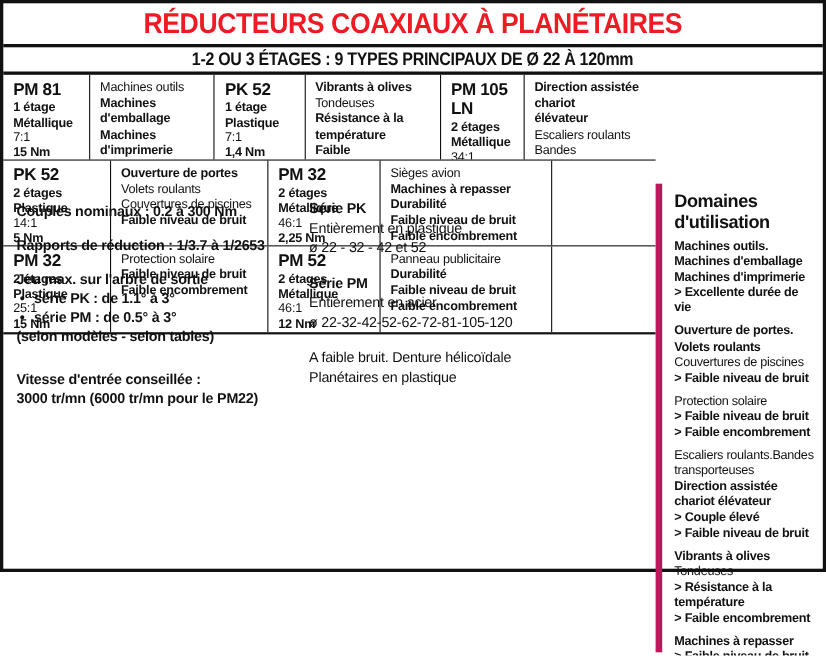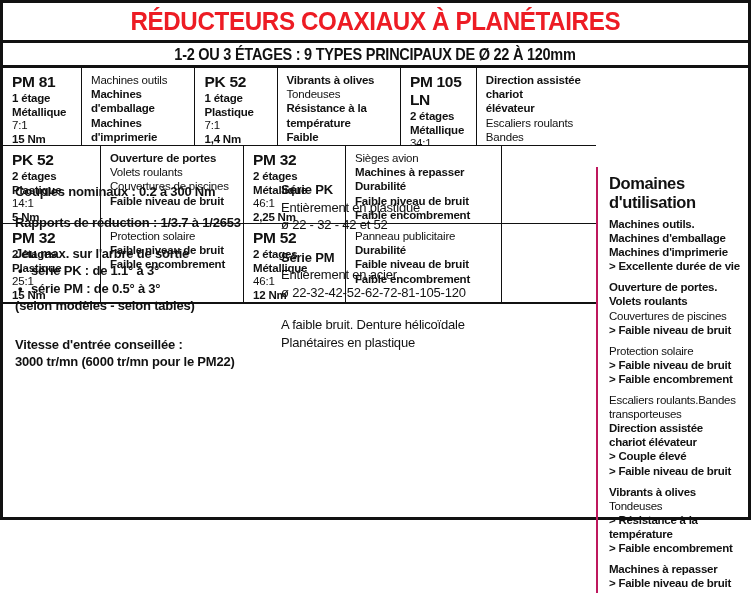--- a/index.html
+++ b/index.html
@@ -76,21 +76,21 @@
   .spec.b { font-weight: bold; }
   .app-line { font-size: 11.5px; line-height: 14.2px; letter-spacing: -0.2px; }
   .app-line.b { font-weight: bold; }
 
   
   .domains {
     position: absolute;
     left: 593px; top: 99px;
     width: 152px;
     bottom: 0;
-    border-left: 2px solid #be185d;
+    border-left: 6px solid #be185d;
     padding: 7px 6px 4px 11px;
   }
   .domains-title {
     font-weight: bold;
     font-size: 16.5px;
     letter-spacing: -0.4px;
     margin-bottom: 5px;
   }
   .dgroup { margin-bottom: 7px; }
   .dline { font-size: 11.5px; line-height: 14.1px; letter-spacing: -0.25px; }

